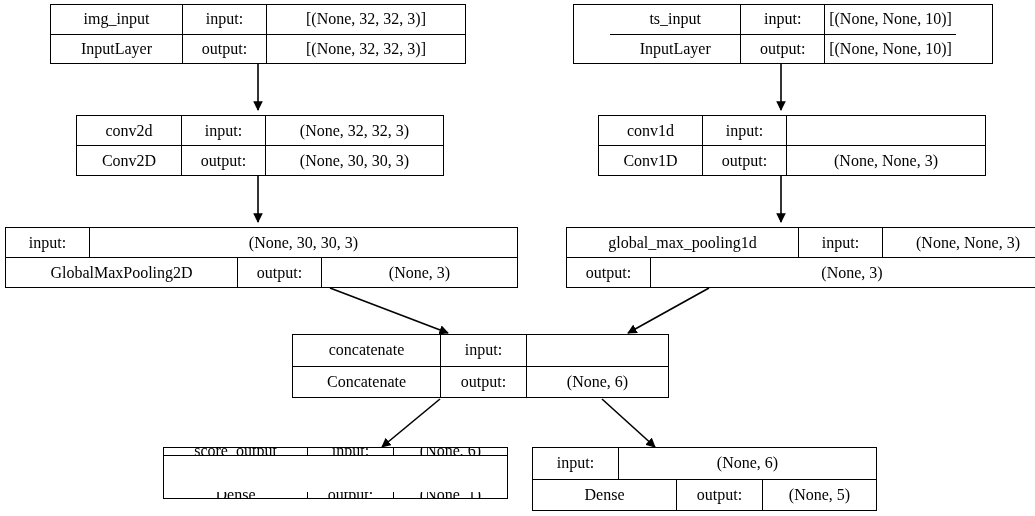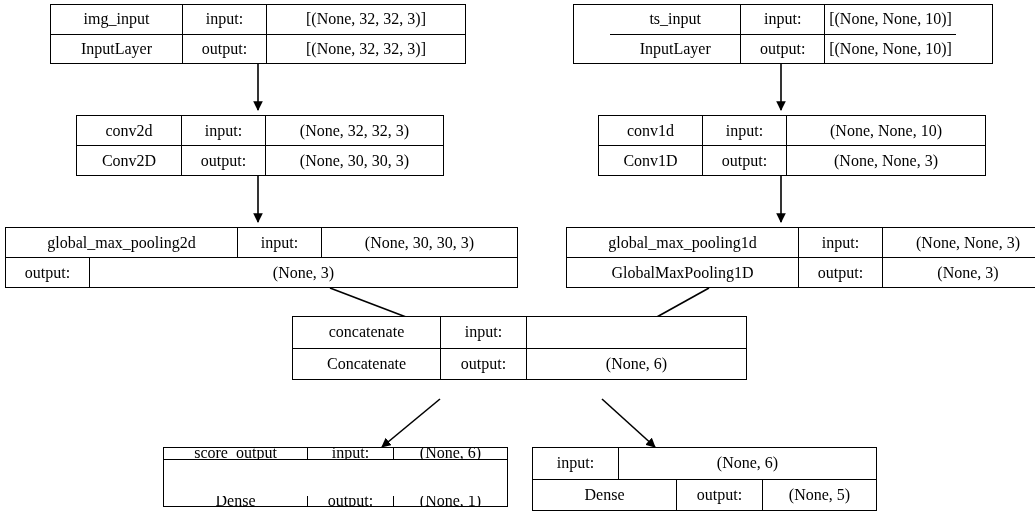--- a/index.html
+++ b/index.html
@@ -82,67 +82,65 @@
       <div class="cell name" style="width:105px;">Conv2D</div>
       <div class="cell io" style="width:84px;">output:</div>
       <div class="cell shape" style="flex:1;">(None, 30, 30, 3)</div>
     </div>
   </div>
 
   <div class="node" style="left:598px;top:115px;width:388px;height:61px;">
     <div class="noderow top">
       <div class="cell name" style="width:104px;">conv1d</div>
       <div class="cell io" style="width:84px;">input:</div>
-      <div class="cell shape" style="flex:1;">(None, None, 10)</div>
     </div>
     <div class="noderow">
       <div class="cell name" style="width:104px;">Conv1D</div>
       <div class="cell io" style="width:84px;">output:</div>
       <div class="cell shape" style="flex:1;">(None, None, 3)</div>
     </div>
   </div>
 
   <div class="node" style="left:5px;top:227px;width:513px;height:61px;">
     <div class="noderow top">
-      <div class="cell name" style="width:232px;">global_max_pooling2d</div>
       <div class="cell io" style="width:84px;">input:</div>
       <div class="cell shape" style="flex:1;">(None, 30, 30, 3)</div>
     </div>
     <div class="noderow">
+      <div class="cell name" style="width:232px;">GlobalMaxPooling2D</div>
       <div class="cell io" style="width:84px;">output:</div>
       <div class="cell shape" style="flex:1;">(None, 3)</div>
     </div>
   </div>
 
   <div class="node" style="left:542px;top:227px;width:488px;height:61px;margin-left:24px;">
     <div class="noderow top">
       <div class="cell name" style="width:232px;">global_max_pooling1d</div>
       <div class="cell io" style="width:84px;">input:</div>
       <div class="cell shape" style="flex:1;">(None, None, 3)</div>
     </div>
     <div class="noderow">
-      <div class="cell name" style="width:232px;">GlobalMaxPooling1D</div>
       <div class="cell io" style="width:84px;">output:</div>
       <div class="cell shape" style="flex:1;">(None, 3)</div>
     </div>
   </div>
 
-  <div class="node" style="left:292px;top:316px;width:455px;height:64px;">
+  <div class="node" style="left:292px;top:334px;width:377px;height:64px;">
     <div class="noderow top">
       <div class="cell name" style="width:148px;">concatenate</div>
       <div class="cell io" style="width:86px;">input:</div>
     </div>
     <div class="noderow">
       <div class="cell name" style="width:148px;">Concatenate</div>
       <div class="cell io" style="width:86px;">output:</div>
       <div class="cell shape" style="flex:1;">(None, 6)</div>
     </div>
   </div>
 
-  <div class="node" style="left:163px;top:447px;width:345px;height:60px;gap:36px;">
+  <div class="node" style="left:163px;top:447px;width:345px;height:52px;gap:36px;">
     <div class="noderow top">
       <div class="cell name" style="width:144px;">score_output</div>
       <div class="cell io" style="width:86px;">input:</div>
       <div class="cell shape" style="flex:1;">(None, 6)</div>
     </div>
     <div class="noderow">
       <div class="cell name" style="width:144px;">Dense</div>
       <div class="cell io" style="width:86px;">output:</div>
       <div class="cell shape" style="flex:1;">(None, 1)</div>
     </div>

